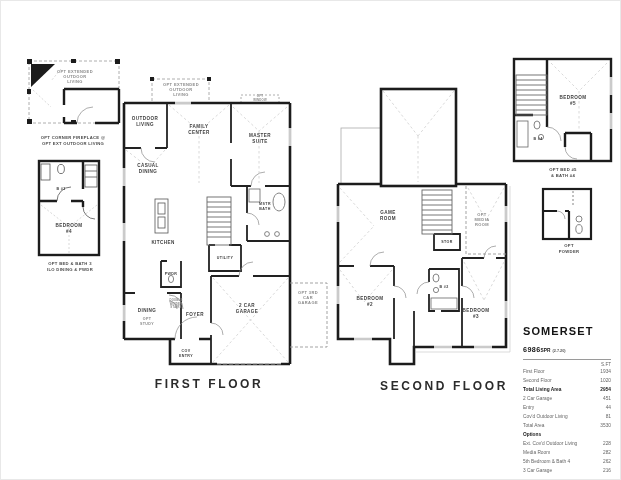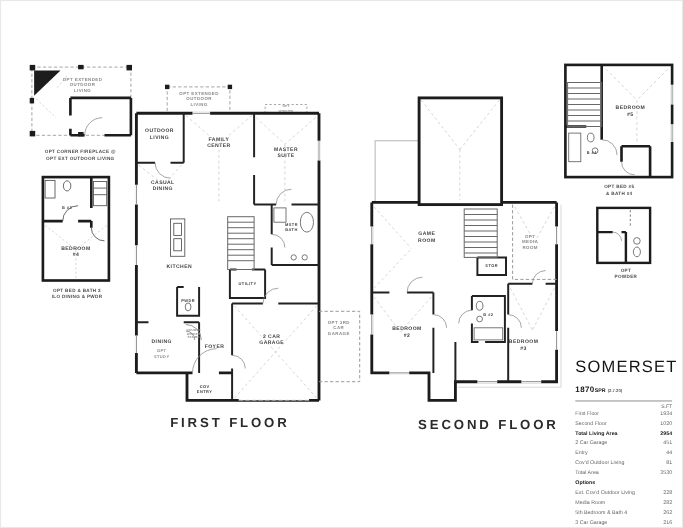--- a/index.html
+++ b/index.html
@@ -13,21 +13,21 @@
   .gray{color:#8a8a8a;font-weight:600;}
   .sm{font-size:4px;}
   .xs{font-size:3.6px;}
   .xxs{font-size:2.8px;letter-spacing:.2px;}
   .caption{position:absolute;left:0;right:0;text-align:center;font-size:4.2px;
            font-weight:700;letter-spacing:.3px;color:#4a4a4a;white-space:pre-line;line-height:1.35;}
   .floor-title{position:absolute;text-align:center;font-size:12px;font-weight:700;
                letter-spacing:2.6px;color:#2b2b2b;}
   
   .spec{position:absolute;left:522px;top:324px;width:88px;color:#555;}
-  .spec-title{font-size:15px;font-weight:400;letter-spacing:1.1px;color:#141414;}
+  .spec-title{font-size:11px;font-weight:700;letter-spacing:1.1px;color:#141414;}
   .spec-model{margin-top:1px;color:#141414;}
   .spec-model .num{font-size:7.2px;font-weight:800;letter-spacing:.4px;}
   .spec-model .sfx{font-size:4.8px;font-weight:800;}
   .spec-model .ver{font-size:3.8px;font-weight:600;color:#555;margin-left:2px;}
   .spec-head{border-top:.5px solid #9a9a9a;margin-top:3px;padding-top:2px;
              text-align:right;font-size:4.6px;color:#666;}
   .spec-row{display:flex;justify-content:space-between;align-items:baseline;
             font-size:4.8px;line-height:9px;color:#666;}
   .spec-row .v{color:#666;}
   .spec-row.b{font-weight:800;color:#1a1a1a;}
@@ -324,21 +324,21 @@
       </g>
       <path d="M18,24 A8,8 0 0 1 26,32" stroke="#8a8a8a" stroke-width="0.7" fill="none"></path>
     </svg>
     <div class="caption" style="top:56px">OPT
 POWDER</div>
   </div>
 
   <div class="spec">
     <div class="spec-title">SOMERSET</div>
     <div class="spec-model">
-      <span class="num">1870</span><span class="sfx">SPR</span><span class="ver">(2.7.20)</span>
+      <span class="num">6986</span><span class="sfx">SPR</span><span class="ver">(2.7.20)</span>
     </div>
     <div class="spec-head">S.FT</div>
 
     <div class="spec-row">
       <span>First Floor</span>
         <span class="v">1934</span>
     </div>
     <div class="spec-row">
       <span>Second Floor</span>
         <span class="v">1020</span>

